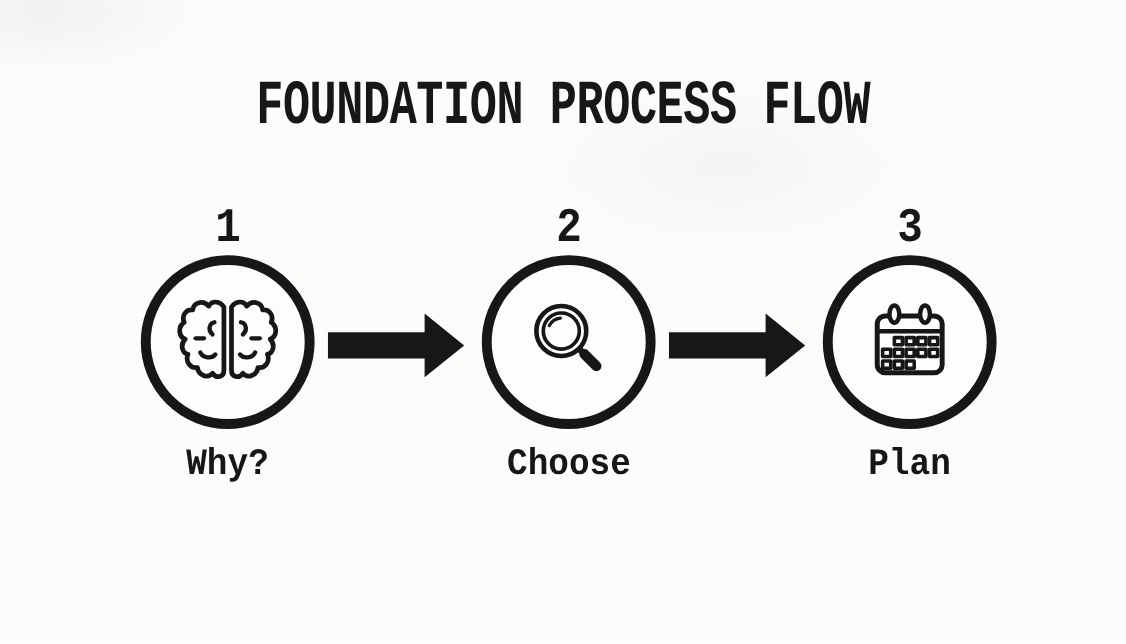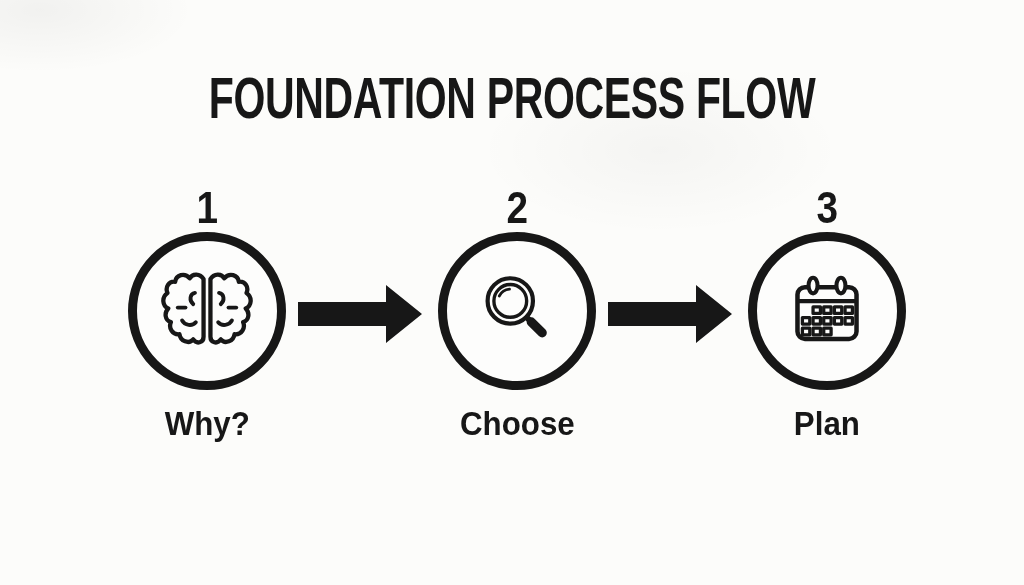--- a/index.html
+++ b/index.html
@@ -4,21 +4,21 @@
 <style>
   html,body{margin:0;padding:0;}
   .canvas{
     position:relative;
     width:1024px;height:585px;
     background:
       radial-gradient(220px 90px at 40px 10px, rgba(0,0,0,0.045), rgba(0,0,0,0) 70%),
       radial-gradient(260px 120px at 660px 150px, rgba(0,0,0,0.03), rgba(0,0,0,0) 70%),
       #fcfcfa;
     overflow:hidden;
-    font-family:Liberation Sans, sans-serif;
+    font-family:Liberation Mono, monospace;
     color:#171717;
   }
   .title{
     position:absolute;
     top:70px;left:0;right:0;
     text-align:center;
     font-size:57px;
     font-weight:bold;
     line-height:1;
     letter-spacing:-0.5px;

